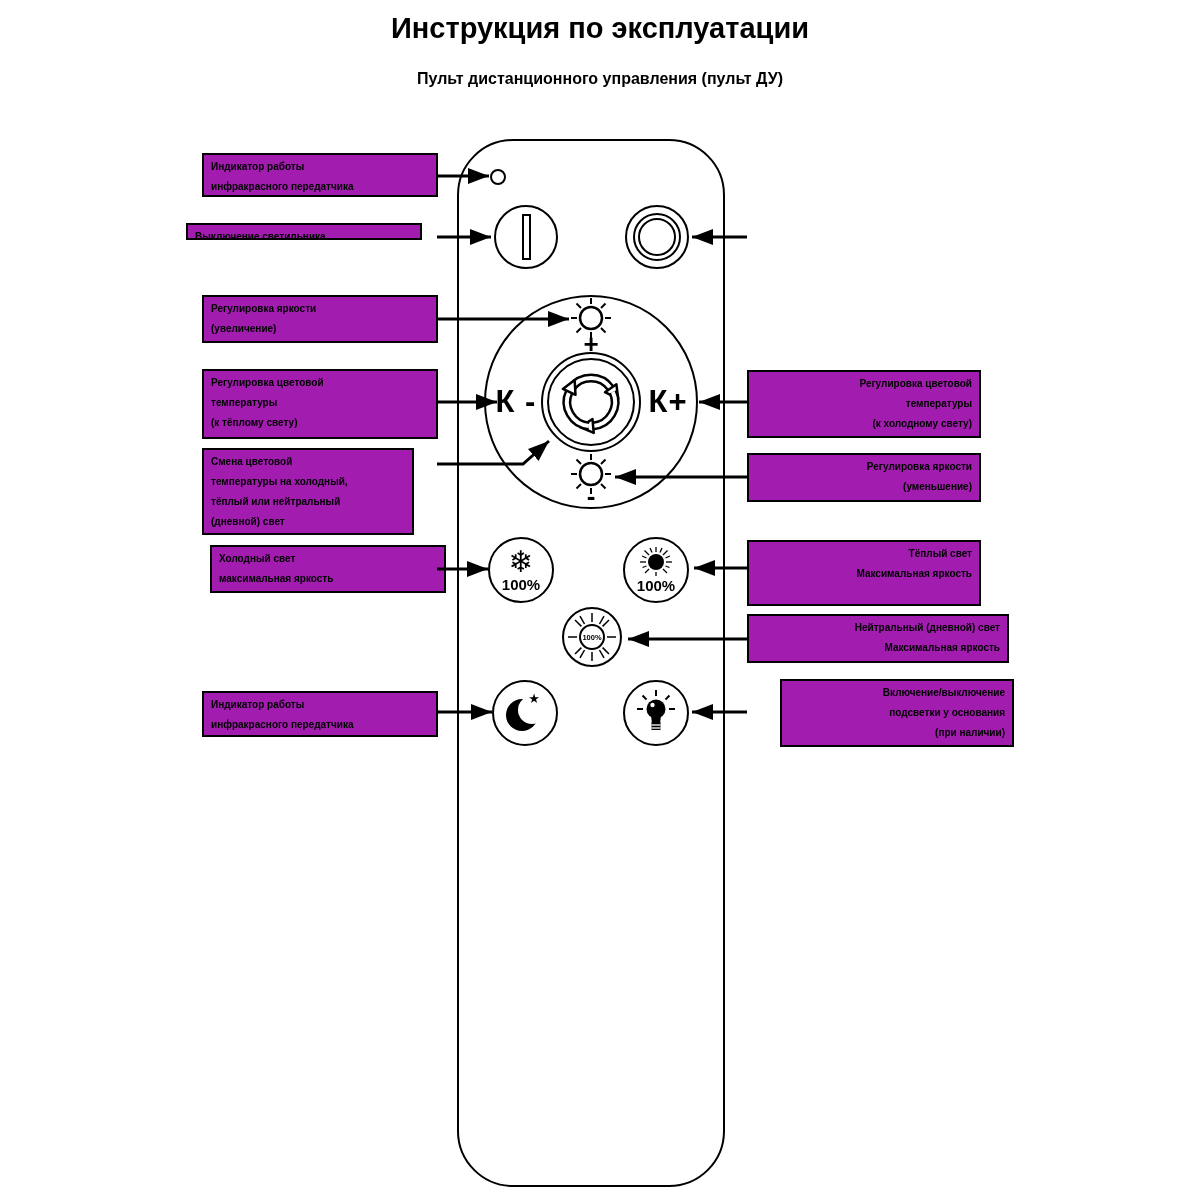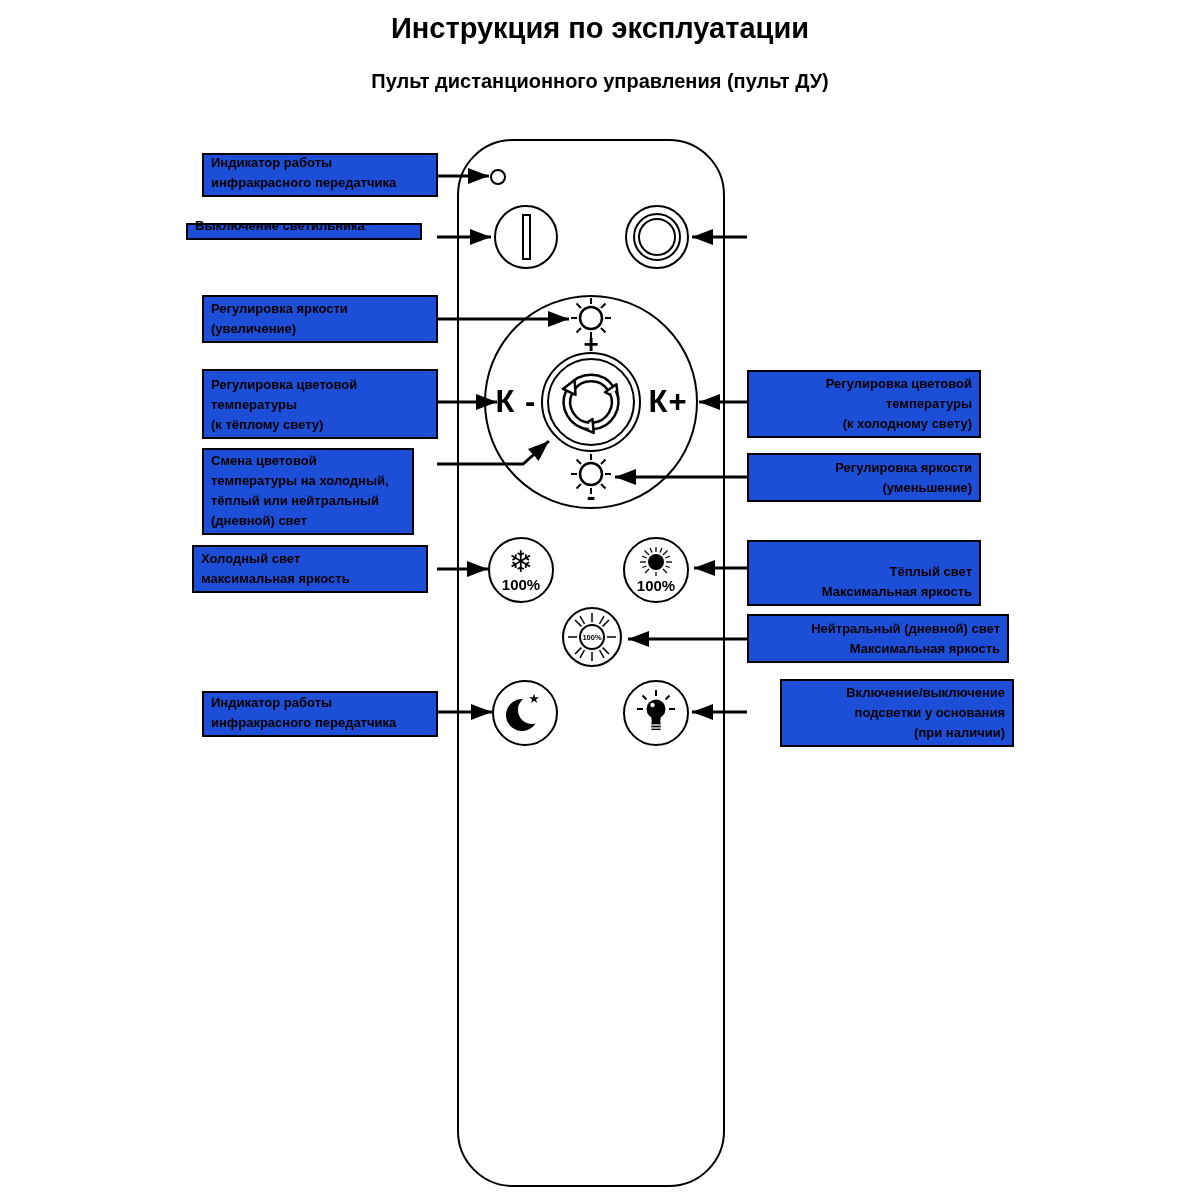--- a/index.html
+++ b/index.html
@@ -1,24 +1,24 @@
 <!DOCTYPE html>
 <html><head>
 <meta charset="utf-8">
 <style>
   html,body{margin:0;padding:0;background:#fff;}
   #page{position:relative;width:1200px;height:1200px;background:#fff;
         font-family:"Liberation Sans","DejaVu Sans",sans-serif;color:#000;overflow:hidden;}
   .title{position:absolute;top:12px;left:0;width:1200px;text-align:center;
          font-size:29px;font-weight:bold;}
   .subtitle{position:absolute;top:70px;left:0;width:1200px;text-align:center;
-         font-size:20px;font-weight:bold;}
+         font-size:16px;font-weight:bold;}
   
-  .box{position:absolute;box-sizing:border-box;border:2.5px solid #000;background:#1d4ed8;
-       display:flex;align-items:flex-end;font-weight:bold;font-size:13px;line-height:20px;
+  .box{position:absolute;box-sizing:border-box;border:2.5px solid #000;background:#a21caf;
+       display:flex;align-items:flex-start;font-weight:bold;font-size:10px;line-height:20px;
        padding:2px 7px;}
   .box.left{justify-content:flex-start;text-align:left;}
   .box.right{justify-content:flex-end;text-align:right;}
   .lines{white-space:pre-line;}
   
   .remote{position:absolute;left:457px;top:139px;width:268px;height:1048px;
           box-sizing:border-box;border:2px solid #000;border-radius:56px;background:#fff;}
   .circle{position:absolute;box-sizing:border-box;border:2.5px solid #000;border-radius:50%;
           background:#fff;display:flex;flex-direction:column;align-items:center;justify-content:center;}
   .thin{border-width:2px;}
@@ -189,21 +189,21 @@
     <span class="lines">Регулировка цветовой
 температуры
 (к тёплому свету)</span>
     </div>
   <div class="box left" style="left:202px;top:448px;width:212px;height:87px;">
     <span class="lines">Смена цветовой
 температуры на холодный,
 тёплый или нейтральный
 (дневной) свет</span>
     </div>
-  <div class="box left" style="left:192px;top:545px;width:236px;height:48px;">
+  <div class="box left" style="left:210px;top:545px;width:236px;height:48px;">
     <span class="lines">Холодный свет
 максимальная яркость</span>
     </div>
   <div class="box left" style="left:202px;top:691px;width:236px;height:46px;">
     <span class="lines">Индикатор работы
 инфракрасного передатчика</span>
     </div>
 
   <div class="box right" style="left:747px;top:370px;width:234px;height:68px;">
     <span class="lines">Регулировка цветовой

